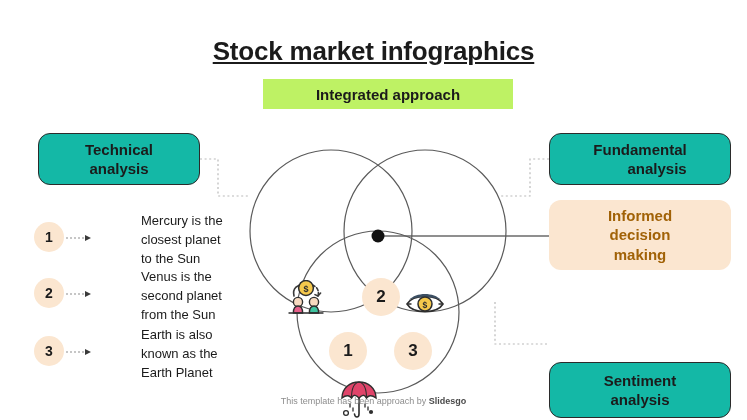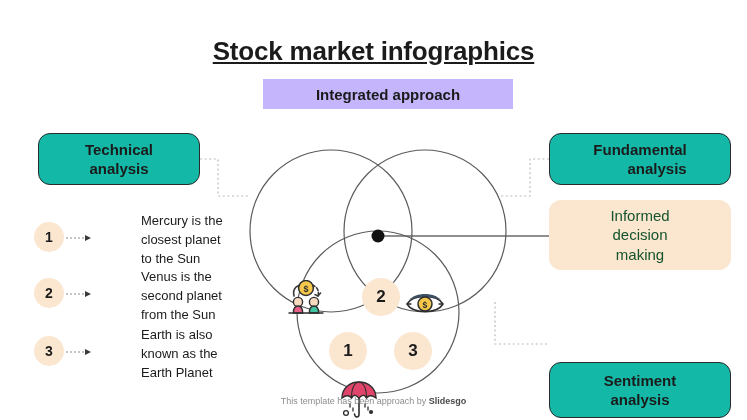--- a/index.html
+++ b/index.html
@@ -16,21 +16,21 @@
     position: absolute; left: 0; top: 36px; width: 747px;
     text-align: center;
     font-size: 26px; font-weight: bold; color: #1b1b1b;
     letter-spacing: -0.2px;
     text-decoration: underline;
   }
 
   
   #banner {
     position: absolute; left: 263px; top: 79px; width: 250px; height: 30px;
-    background: #c4b5fd;
+    background: #bef264;
     display: flex; align-items: center; justify-content: center;
     font-size: 15px; font-weight: bold; color: #1b1b1b;
   }
 
   
   .label-box {
     position: absolute;
     border: 1.3px solid #2b2b2b;
     border-radius: 12px;
     background: #14b8a6;
@@ -42,21 +42,21 @@
   #box-technical   { left: 38px;  top: 133px; width: 162px; height: 52px; }
   #box-fundamental { left: 549px; top: 133px; width: 182px; height: 52px; text-align: right; }
   #box-sentiment   { left: 549px; top: 318px; width: 182px; height: 56px; margin-top: 44px; }
 
   
   #box-informed {
     position: absolute; left: 549px; top: 200px; width: 182px; height: 70px;
     background: #fbe6d0; border-radius: 12px;
     display: flex; align-items: center; justify-content: center;
     text-align: center; line-height: 1.3;
-    font-size: 15px; font-weight: normal; color: #14532d;
+    font-size: 15px; font-weight: bold; color: #a16207;
   }
 
   
   #venn { position: absolute; left: 238px; top: 104px; width: 280px; height: 290px; }
   #venn svg { display: block; }
 
   .venn-num {
     position: absolute; width: 38px; height: 38px; border-radius: 50%;
     background: #fbe6d0;
     display: flex; align-items: center; justify-content: center;

